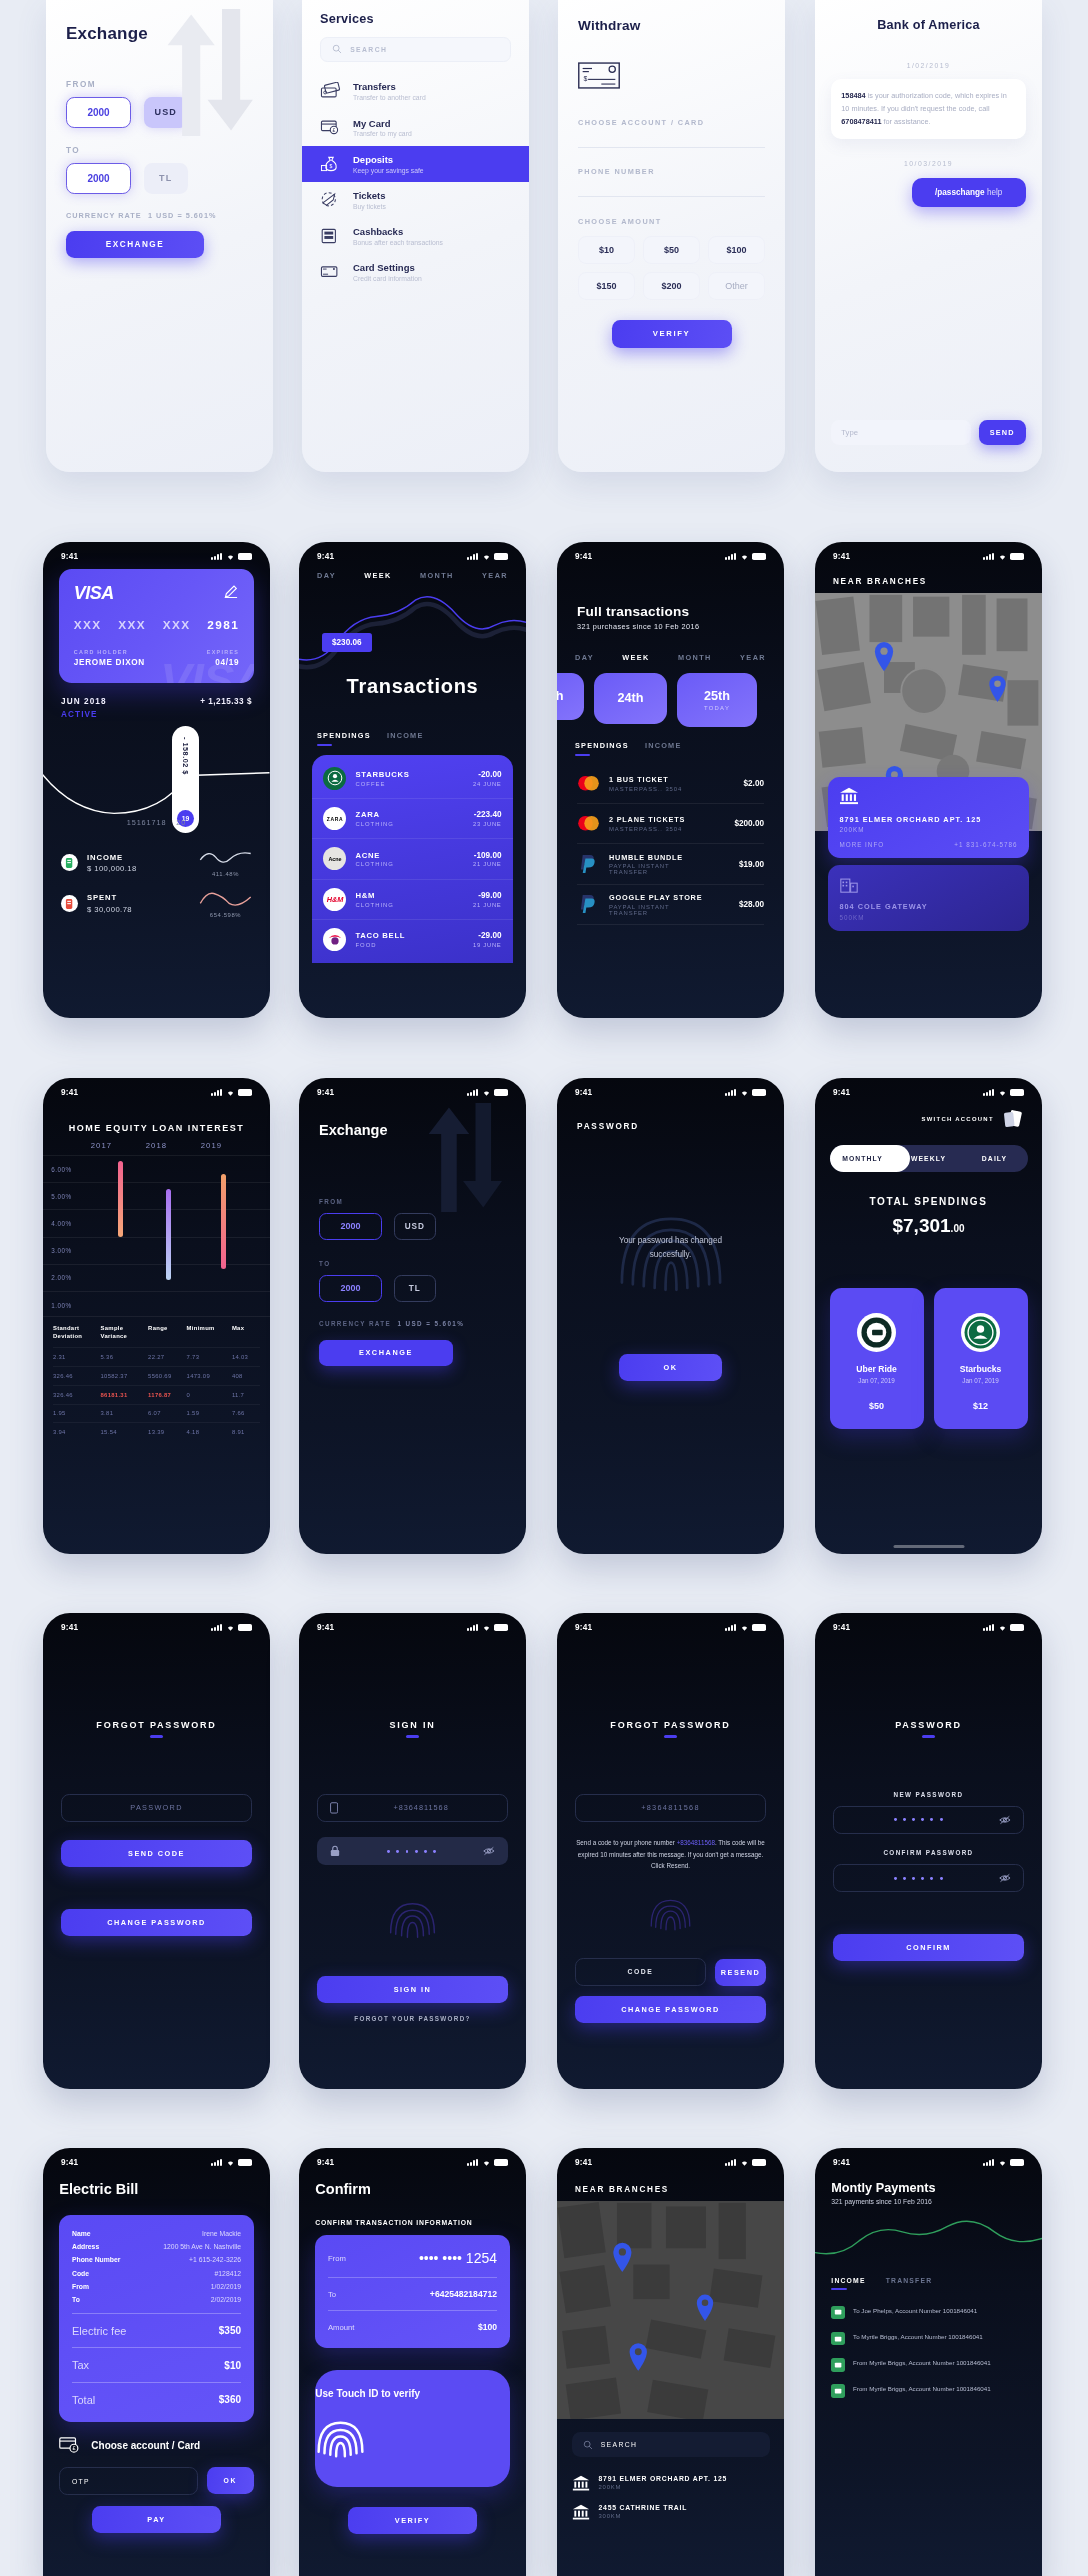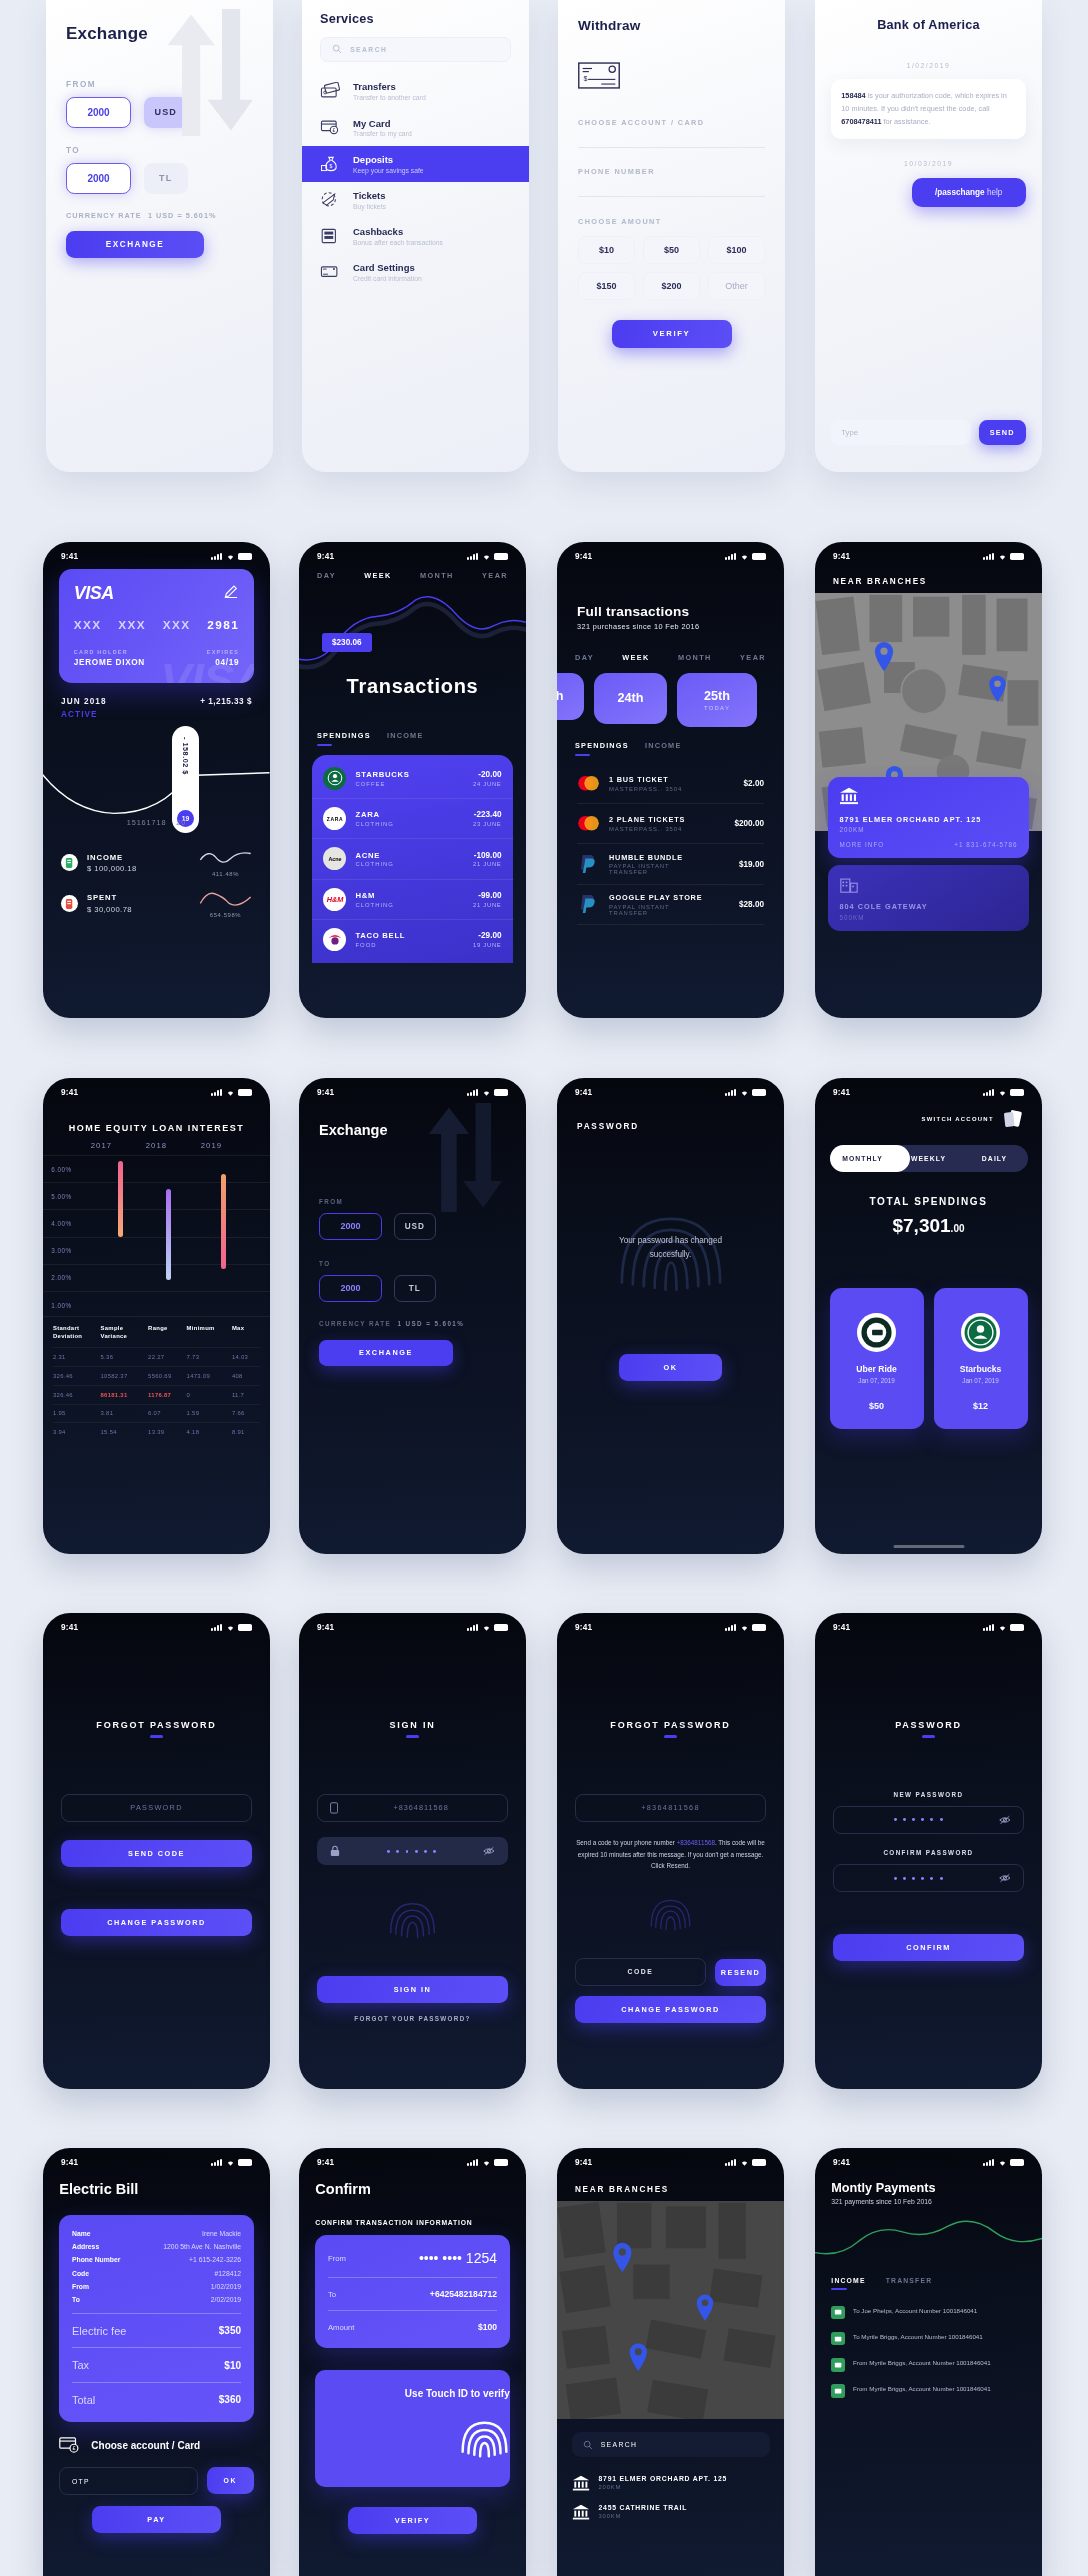--- a/index.html
+++ b/index.html
@@ -1328,21 +1328,21 @@
       </div>
       <div style="display:flex;justify-content:space-between;align-items:center;padding:11px 0;border-bottom:0.9px solid rgba(255,255,255,.25)">
         <span style="font-size:7.7px;color:#ddd9fd">To</span>
         <span style="font-size:8.6px;font-weight:bold">+6425482184712</span>
       </div>
       <div style="display:flex;justify-content:space-between;align-items:center;padding:11px 0;">
         <span style="font-size:7.7px;color:#ddd9fd">Amount</span>
         <span style="font-size:8.6px;font-weight:bold">$100</span>
       </div>
     </div>
-    <div style="margin:22px 16.3px 0;border-radius:10px;background:#5b4bf3;padding:18px 0 22px;text-align:right;box-shadow:0 9px 23.6px rgba(75,61,240,.28)">
+    <div style="margin:22px 16.3px 0;border-radius:22px;background:#5b4bf3;padding:18px 0 22px;text-align:left;box-shadow:0 9px 23.6px rgba(75,61,240,.28)">
       <div style="font-size:10px;font-weight:bold">Use Touch ID to verify</div>
       <svg width="51" height="51" viewBox="0 0 70 70" style="margin-top:12.7px">
         <g fill="none" stroke="#fff" stroke-width="3.4" stroke-linecap="round">
           <path d="M5 56 Q5 16 35 16 Q65 16 65 56"></path>
           <path d="M13 58 Q13 26 35 26 Q57 26 57 58"></path>
           <path d="M21 60 Q21 35 35 35 Q49 35 49 60"></path>
           <path d="M29 62 Q29 44 35 44 Q41 44 41 62"></path>
         </g>
       </svg>
     </div>

